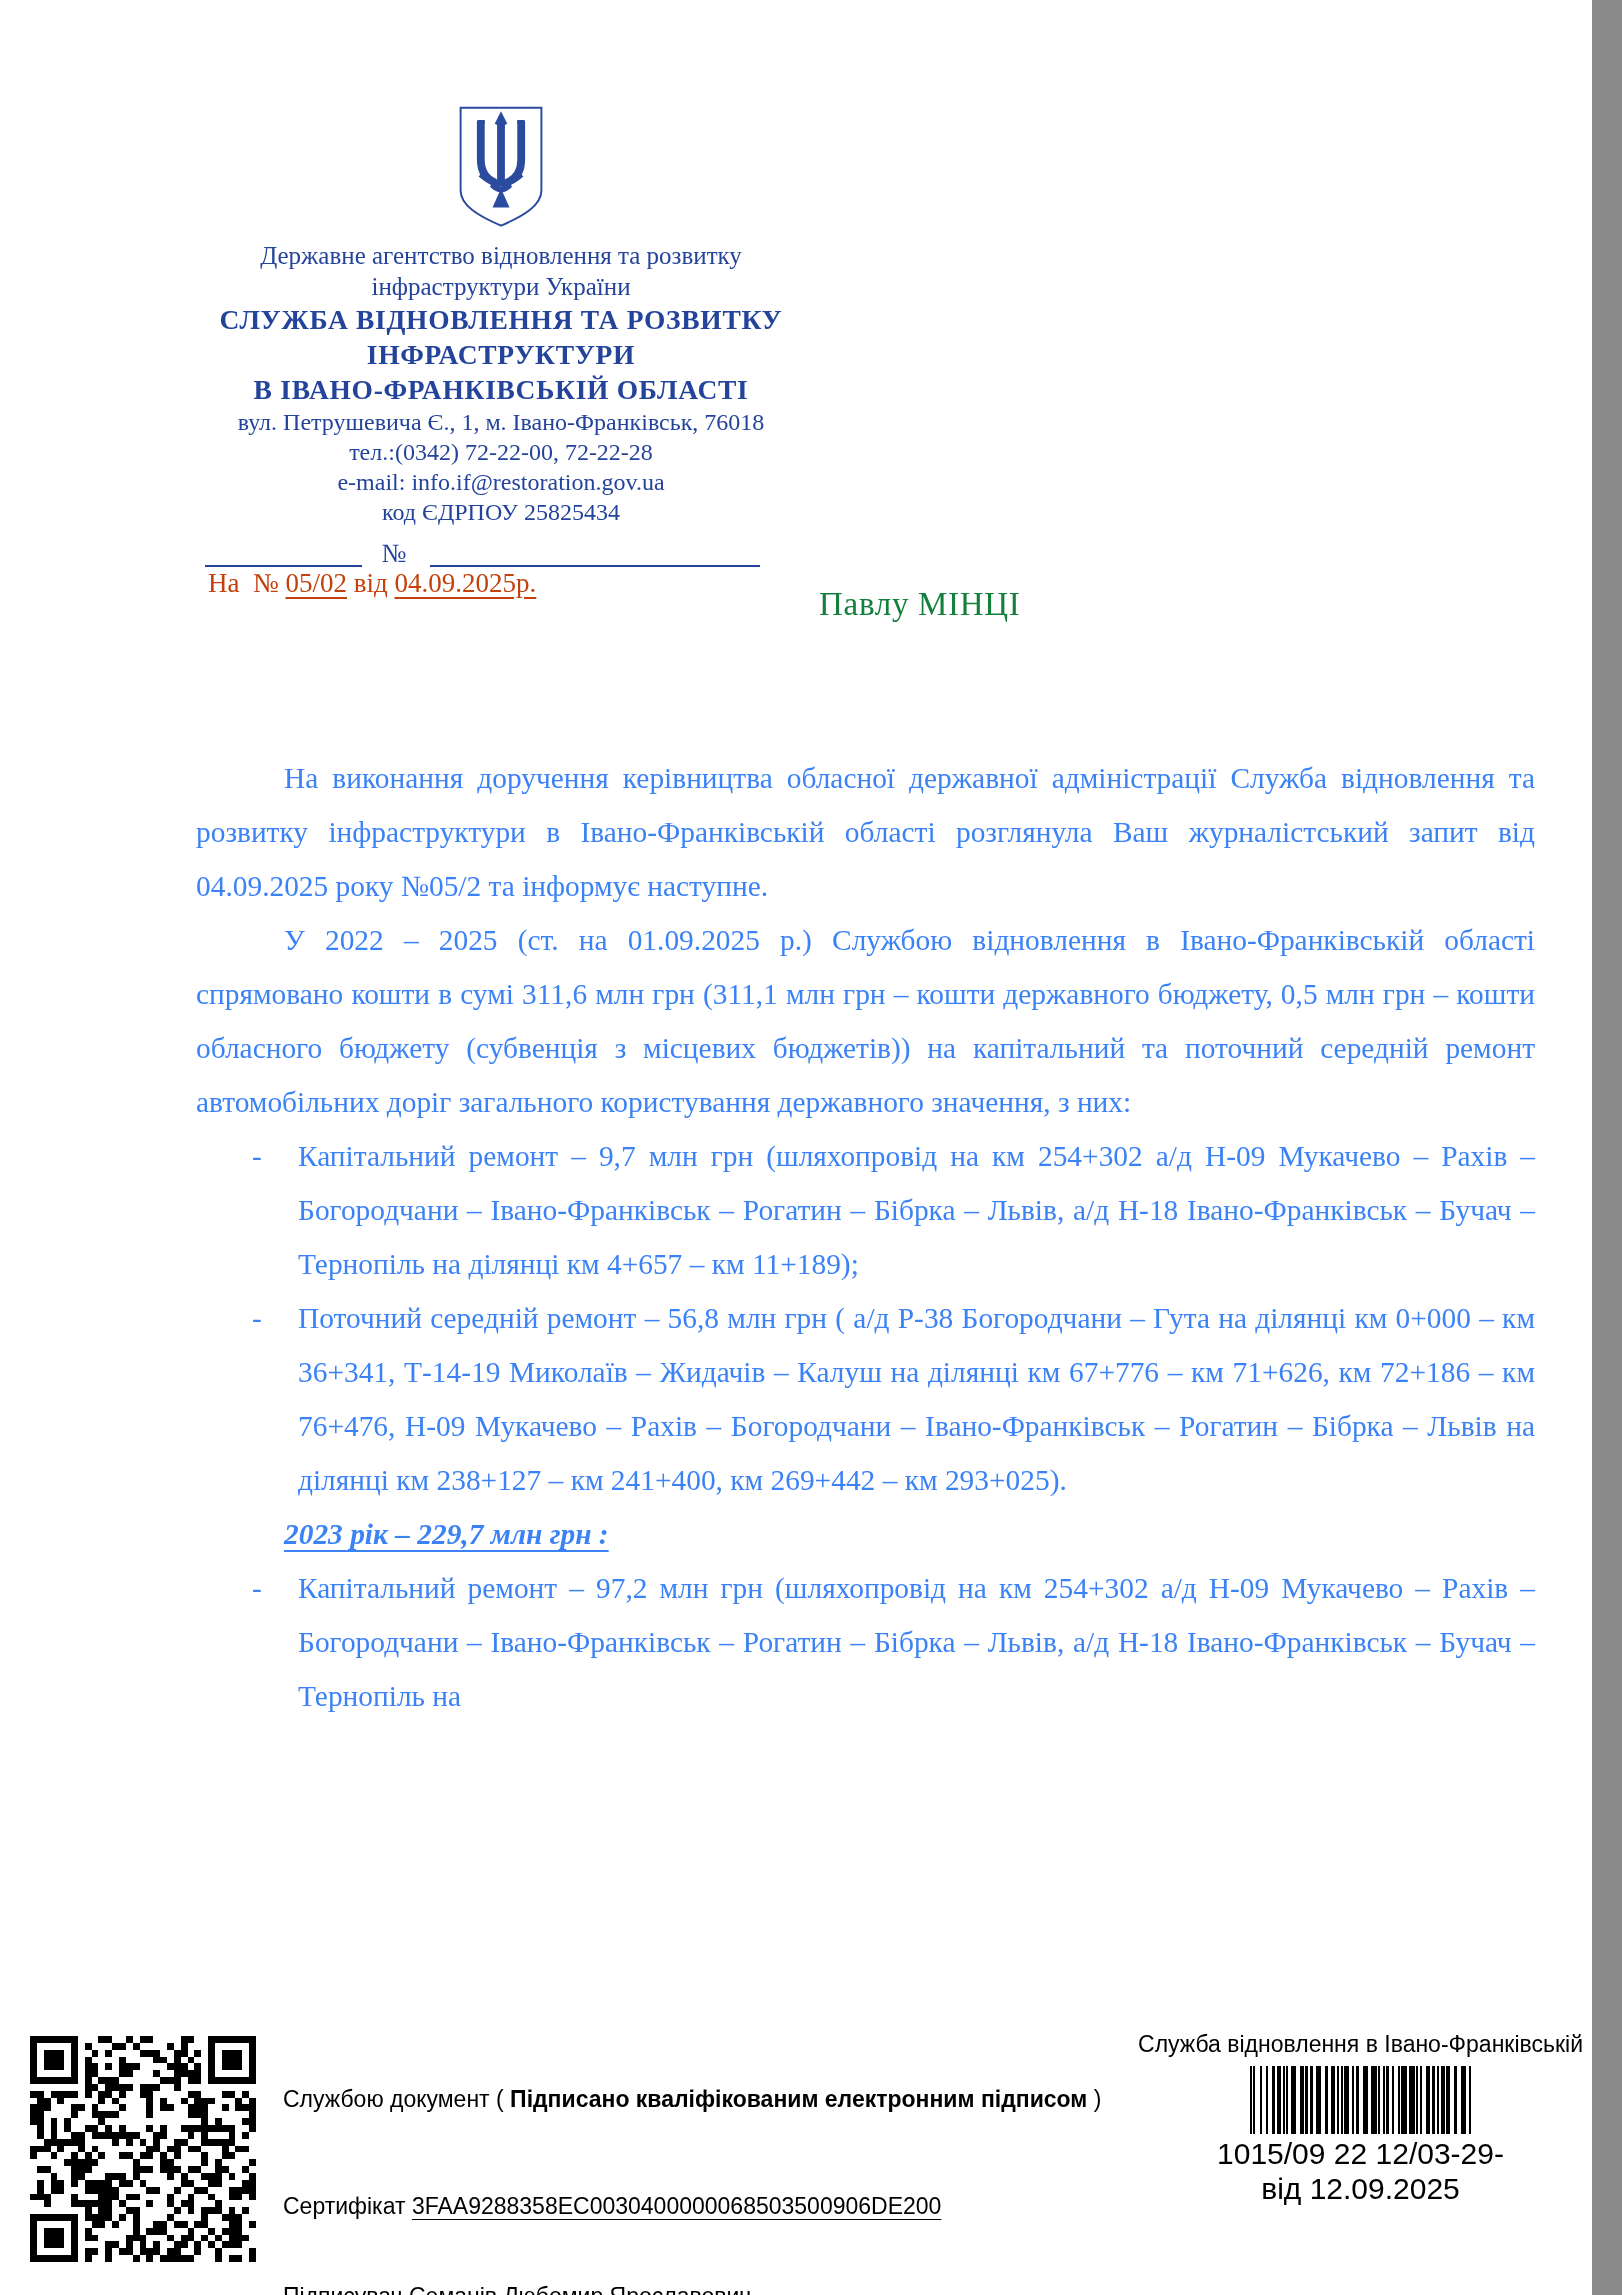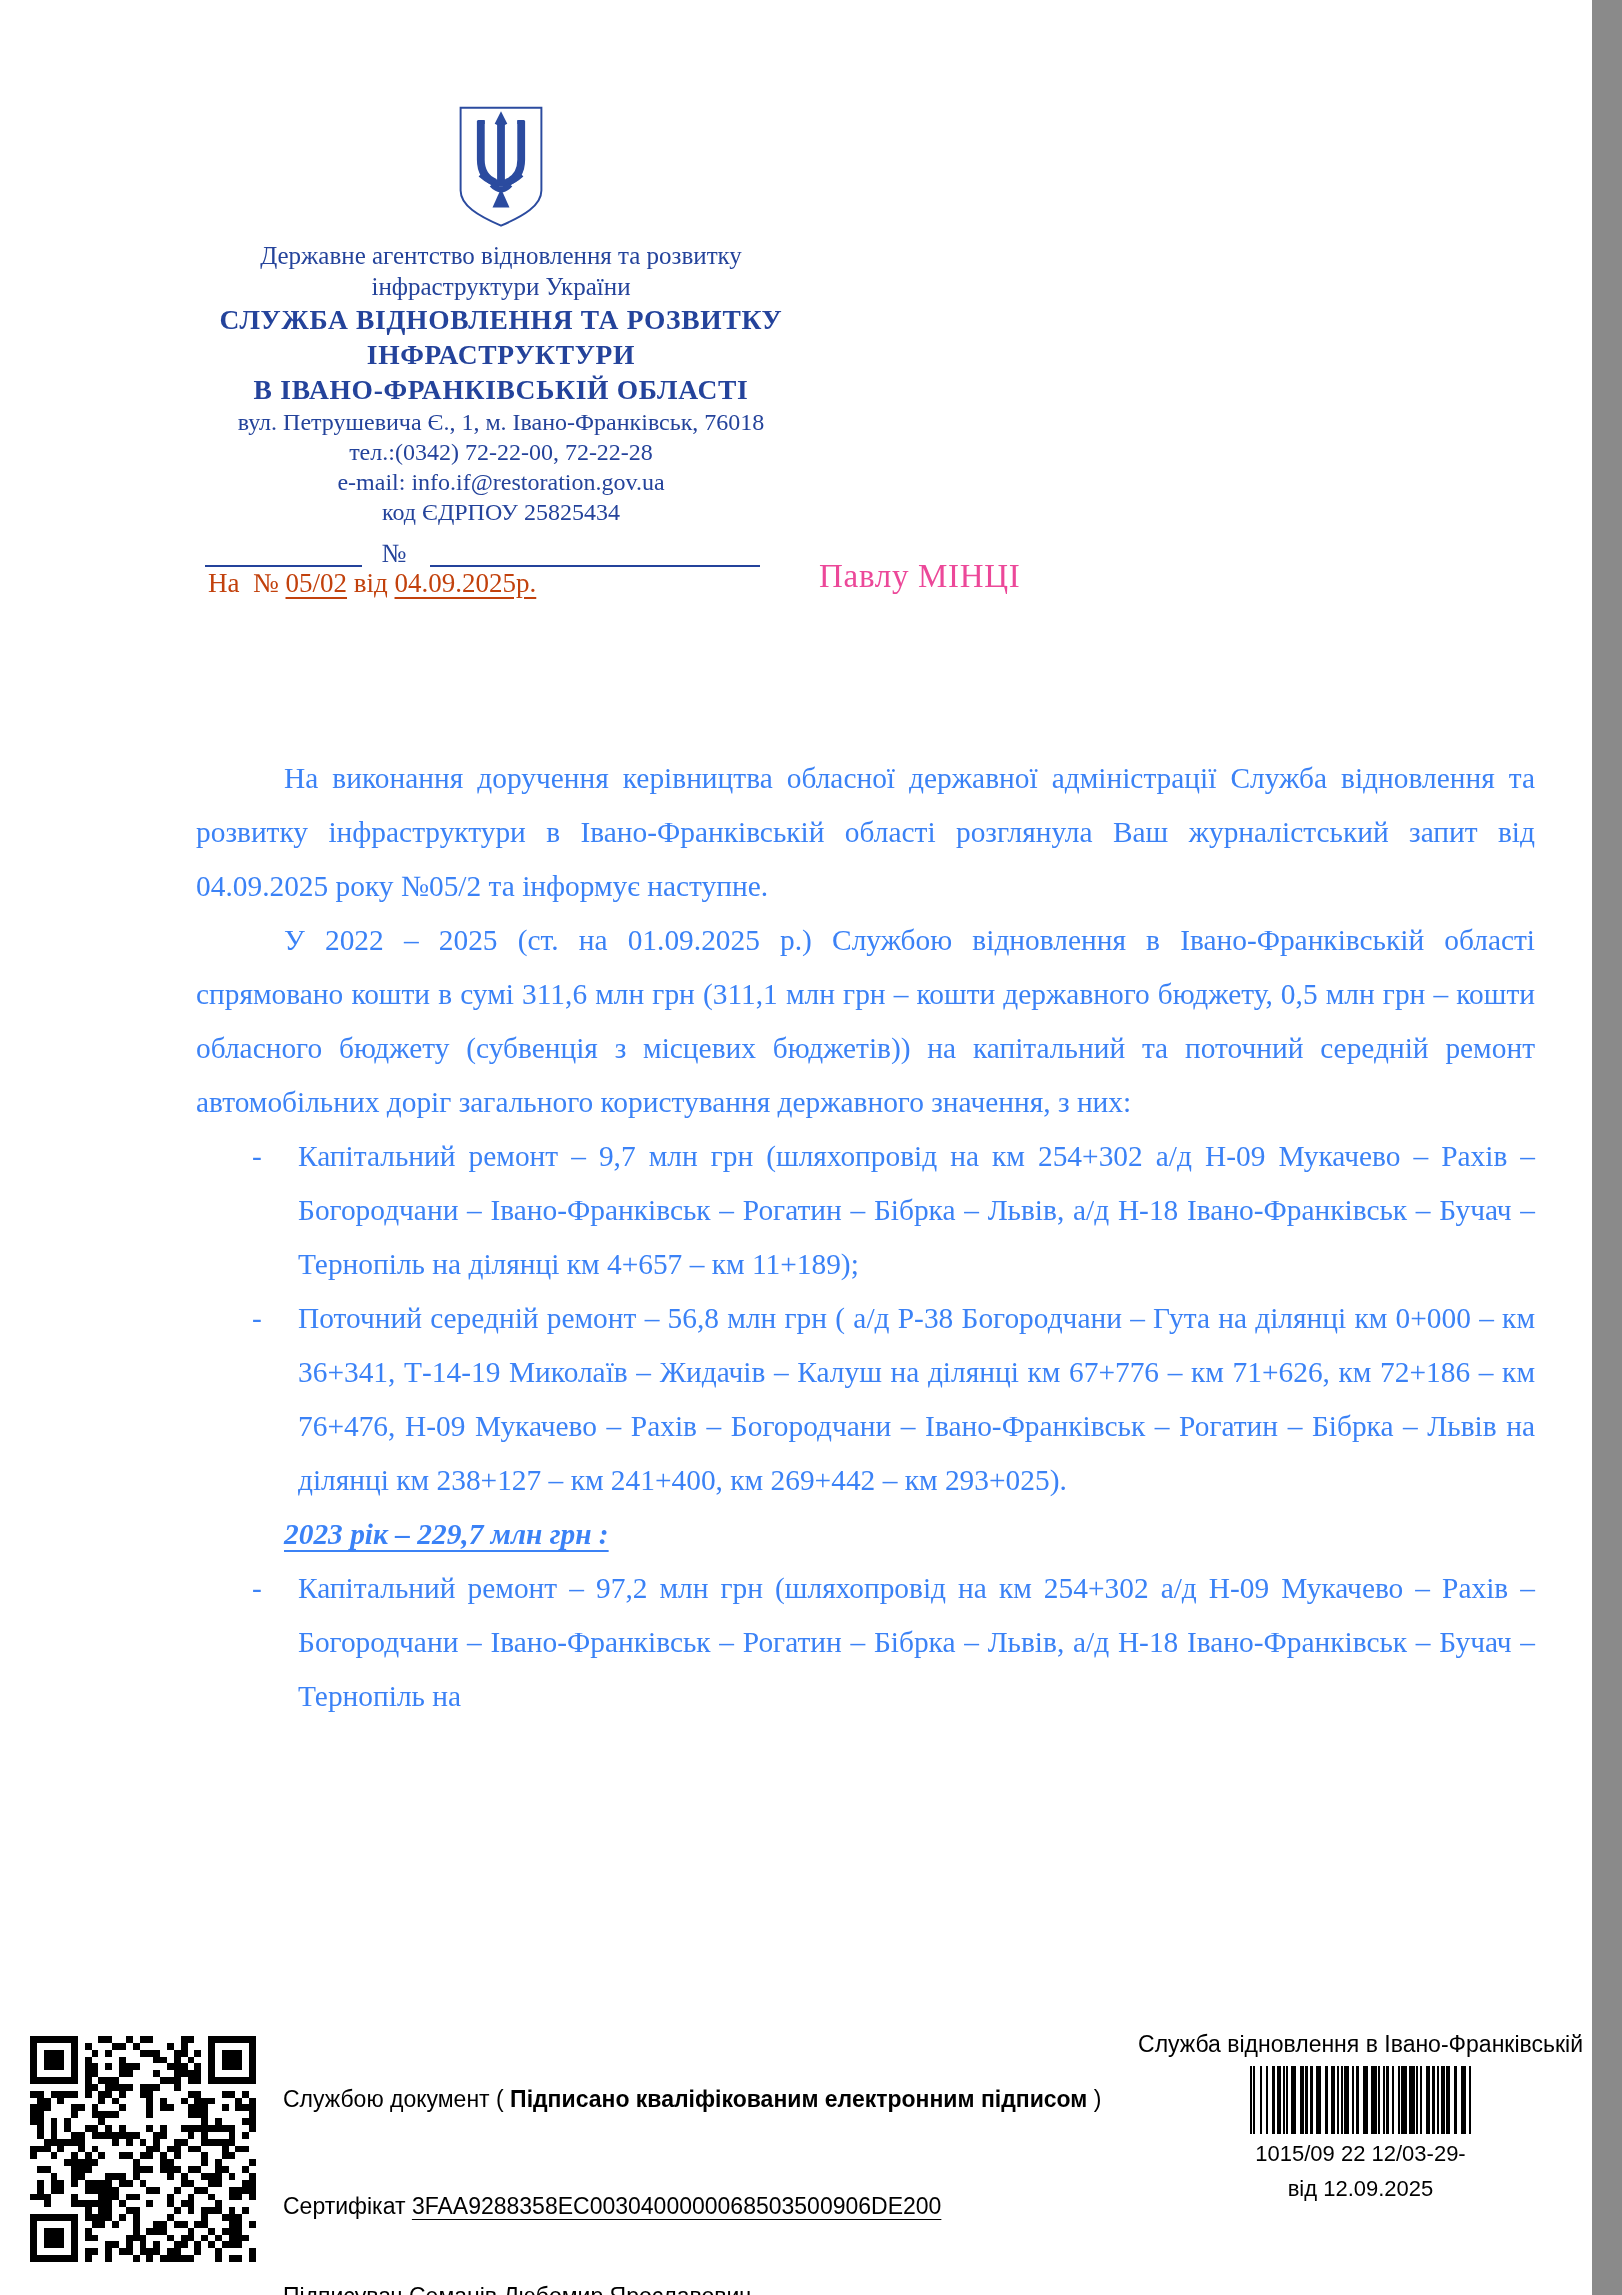--- a/index.html
+++ b/index.html
@@ -26,22 +26,22 @@
   .u-seg{display:inline-block;border-bottom:2.6px solid #24439b;height:26px;}
   .u-seg.left{width:157px;}
   .u-seg.right{width:330px;}
   .num-sign{font-size:26px;margin:0 23.6px 0 19.6px;line-height:26px;}
   .ref-line{
     position:absolute;left:208px;top:568px;
     font-size:27px;color:#c2410c;white-space:pre-wrap;
   }
   .ref-line u{text-decoration-thickness:2px;text-underline-offset:5.2px;}
   .recipient{
-    position:absolute;left:819px;top:558px;
-    font-size:33px;color:#ec4899;letter-spacing:0.7px;
+    position:absolute;left:819px;top:586px;
+    font-size:33px;color:#15803d;letter-spacing:0.7px;
   }
   
   .body-block{
     position:absolute;left:196px;top:751px;width:1339px;
     font-size:29.4px;line-height:54px;color:#3b82f6;text-align:justify;
   }
   .body-block p{margin:0;}
   .p-indent{text-indent:88px;}
   .year-head{padding-left:88px;font-weight:bold;font-style:italic;}
   .year-head span{text-decoration:underline;text-decoration-thickness:2px;text-underline-offset:5.9px;}
@@ -57,21 +57,21 @@
   .f-mid .row{line-height:36px;}
   .f-mid .row.first{margin-bottom:17px;}
   .f-mid b{font-weight:bold;}
   .f-mid u{text-decoration-thickness:1.3px;text-underline-offset:4.6px;}
   .f-right{
     position:absolute;left:1112px;top:2030px;width:497px;
     font-family:"Liberation Sans", sans-serif;color:#000;text-align:center;
   }
   .f-right .org-short{font-size:23px;line-height:29px;}
   .barcode{display:block;margin:6.5px auto 2.6px auto;width:222px;height:68px;}
-  .doc-num{font-size:22px;line-height:35px;}
+  .doc-num{font-size:30px;line-height:35px;}
 </style>
 </head>
 <body>
 
 <div class="page">
 
   <div class="header-block">
     <div class="logo-wrap">
       <svg width="86" height="124" viewBox="0 0 132 190" fill="none">
         <path d="M4 4 H128 V131 C128 154 101 170 66 185 C31 170 4 154 4 131 Z" stroke="#2b4b9f" stroke-width="3" fill="none"></path>

